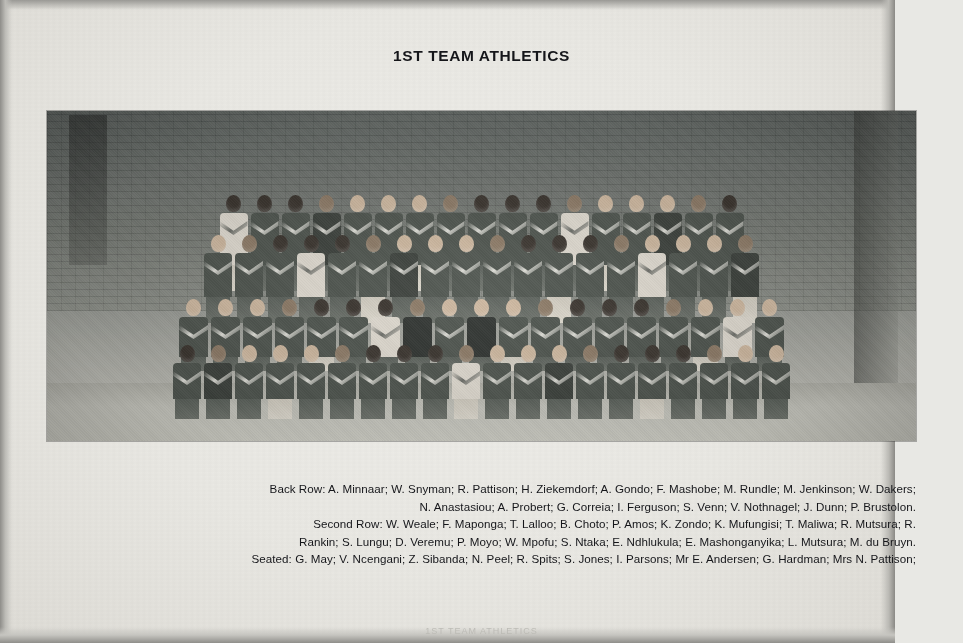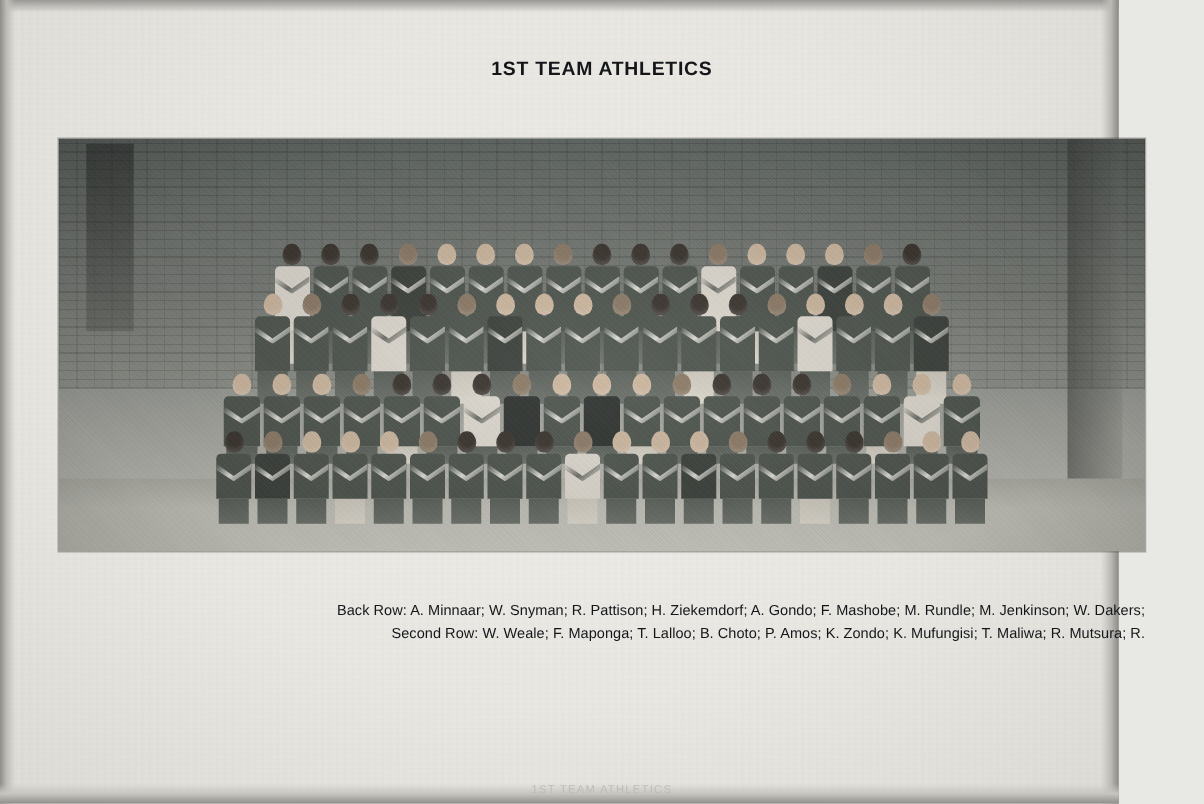--- a/index.html
+++ b/index.html
@@ -611,17 +611,20 @@
           <div class="legs"></div>
         </div>
       </div>
 
     <div class="photo-shade"></div>
     <div class="photo-grain"></div>
   </div>
 
   <div class="caption">
     <div class="line">Back Row: A. Minnaar; W. Snyman; R. Pattison; H. Ziekemdorf; A. Gondo; F. Mashobe; M. Rundle; M. Jenkinson; W. Dakers;</div>
+    <div class="line">N. Anastasiou; A. Probert; G. Correia; I. Ferguson; S. Venn; V. Nothnagel; J. Dunn; P. Brustolon.</div>
     <div class="line">Second Row: W. Weale; F. Maponga; T. Lalloo; B. Choto; P. Amos; K. Zondo; K. Mufungisi; T. Maliwa; R. Mutsura; R.</div>
+    <div class="line">Rankin; S. Lungu; D. Veremu; P. Moyo; W. Mpofu; S. Ntaka; E. Ndhlukula; E. Mashonganyika; L. Mutsura; M. du Bruyn.</div>
+    <div class="line">Seated: G. May; V. Ncengani; Z. Sibanda; N. Peel; R. Spits; S. Jones; I. Parsons; Mr E. Andersen; G. Hardman; Mrs N. Pattison;</div>
   </div>
 
   <div class="footer-ghost">1ST TEAM ATHLETICS</div>
 </div>
 
 </body></html>

